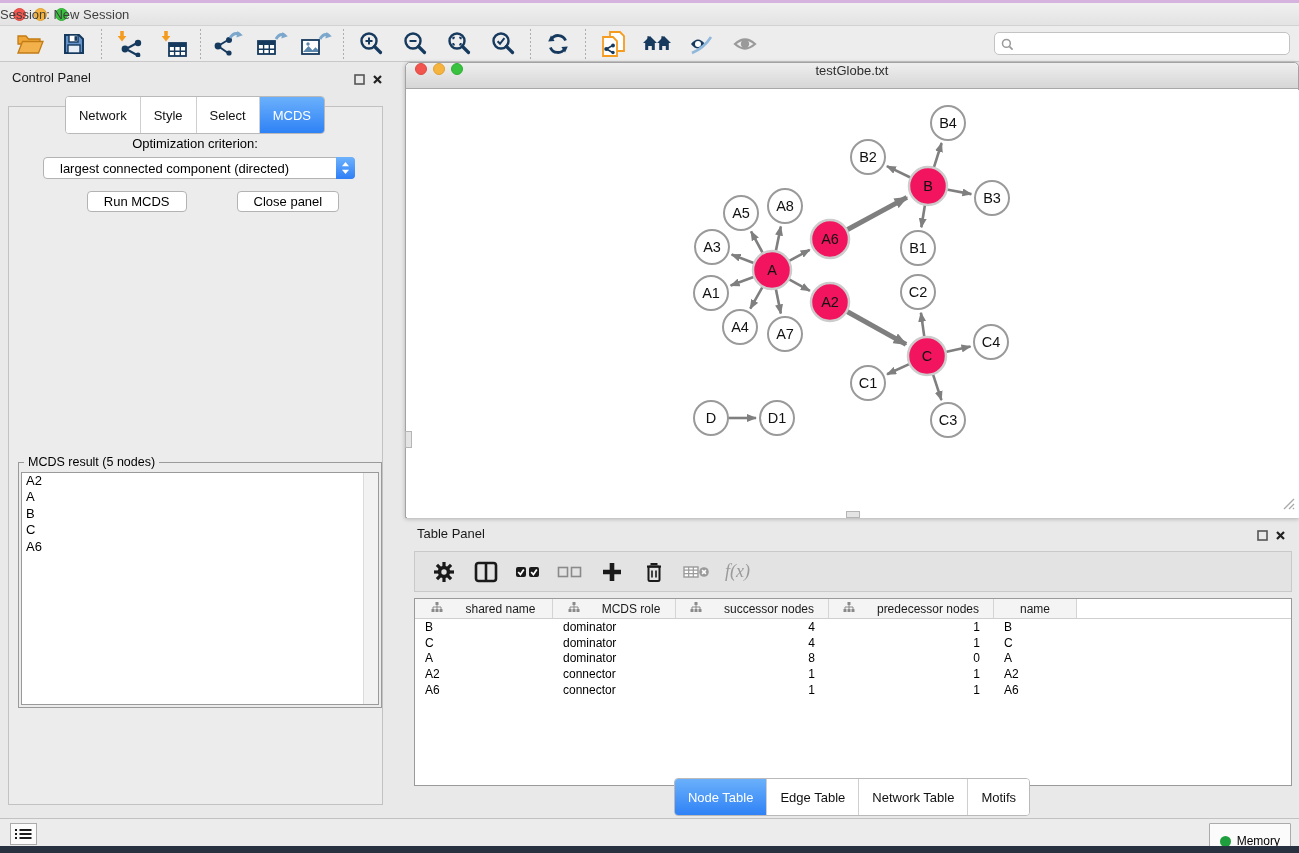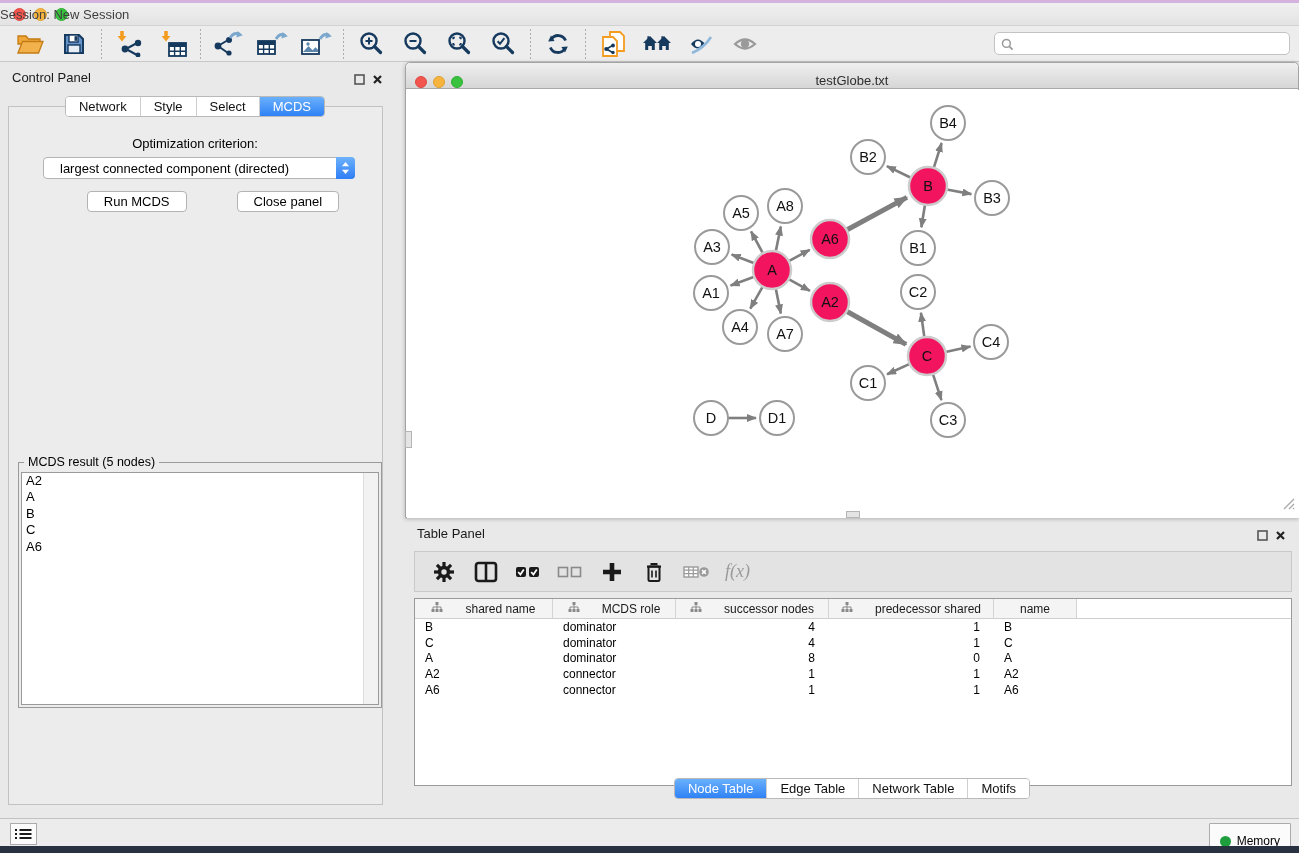--- a/index.html
+++ b/index.html
@@ -30,21 +30,21 @@
       background:#fff; padding-left:24px; font-size:12px; outline:none; font-family:"Liberation Sans",sans-serif; }
   .search-glyph { position:absolute; left:7px; top:5px; }
 
   
   .cp-header { position:absolute; left:0; top:66px; width:397px; height:24px; }
   .panel-title { position:absolute; left:12px; top:4px; font-size:13px; color:#1a1a1a; }
   .panel-btns { position:absolute; right:14px; top:5px; display:flex; gap:7px; align-items:center; }
   .cp-tabs-row { position:absolute; left:0; top:96px; width:390px; display:flex; justify-content:center; z-index:3; }
   .seg { display:inline-flex; border-radius:4px; overflow:hidden; border:1px solid #b9b9b9; background:#fff; }
   .seg-tab { padding:2px 13px; font-size:13px; color:#111; background:#fff; border-left:1px solid #cfcfcf;
-      height:19px; display:flex; align-items:center; }
+      height:36px; display:flex; align-items:center; }
   .seg-tab:first-child { border-left:none; }
   .seg-tab.selected { background:linear-gradient(#6ab0fb,#2f82f6); color:#fff; }
   .cp-box { position:absolute; left:8px; top:106px; width:375px; height:699px;
       border:1px solid #c2c2c2; background:#ececec; }
   .opt-label { position:absolute; left:0; top:136px; width:390px; text-align:center; font-size:13px; color:#000; }
   .dropdown { position:absolute; left:43px; top:157px; width:312px; height:22px; background:#fff;
       border:1px solid #b3b3b3; border-radius:4px; display:flex; align-items:center; }
   .dropdown .dd-text { flex:1; font-size:13px; padding-left:16px; color:#000; white-space:nowrap; overflow:hidden; }
   .dd-stepper { width:19px; height:22px; margin-right:-1px; border-radius:0 4px 4px 0;
       background:linear-gradient(#6db2fc,#2e7ef7); display:flex; align-items:center; justify-content:center; }
@@ -60,21 +60,21 @@
   .mcds-item { font-size:13px; color:#000; padding-left:4px; line-height:16.4px; }
   .mcds-scroll { position:absolute; right:0; top:0; bottom:0; width:15px; background:#f2f2f2;
       border-left:1px solid #dcdcdc; }
 
   
   .net-window { position:absolute; left:405px; top:62px; width:894px; height:456px;
       background:#fff; border:1px solid #a3a3a3; border-radius:5px 5px 0 0;
       box-shadow:0 1px 4px rgba(0,0,0,0.25); }
   .net-titlebar { position:absolute; left:0; top:0; right:0; height:26px;
       background:linear-gradient(#efefef,#d6d6d6); border-bottom:1px solid #a8a8a8;
-      border-radius:5px 5px 0 0; display:flex; align-items:flex-end; }
+      border-radius:5px 5px 0 0; display:flex; align-items:flex-start; }
   .net-titlebar .lights { margin-left:9px; gap:6px; }
   .net-titlebar .light { width:12px; height:12px; }
   .net-title { position:absolute; left:0; right:0; text-align:center; font-size:13px; color:#2e2e2e; }
   .net-canvas { position:absolute; left:1px; top:27px; width:892px; height:428px; background:#fff; }
   .resize-grip { position:absolute; right:3px; bottom:3px; }
   .grip-left { position:absolute; left:-1px; top:368px; width:7px; height:17px; background:#e4e4e4;
       border:1px solid #b5b5b5; }
   .grip-bottom { position:absolute; left:440px; bottom:-1px; width:14px; height:7px; background:#e4e4e4;
       border:1px solid #b5b5b5; }
 
@@ -537,21 +537,21 @@
         <div class="th-cell">
           <span><svg width="12" height="11" viewBox="0 0 12 11">
               <g fill="#8a8a8a">
                 <rect x="4.5" y="0" width="3" height="3"></rect>
                 <rect x="0.5" y="7" width="3" height="3"></rect>
                 <rect x="4.5" y="7" width="3" height="3"></rect>
                 <rect x="8.5" y="7" width="3" height="3"></rect>
               </g>
               <path d="M6 3 V5 M2 7 V5 H10 V7 M6 5 V7" stroke="#8a8a8a" fill="none" stroke-width="1"></path>
             </svg></span>
-          <span>predecessor shared</span>
+          <span>predecessor nodes</span>
         </div>
         <div class="th-cell">
           <span>name</span>
         </div>
         <div class="th-cell filler"></div>
       </div>
     <div id="tbl-body">
         <div class="tbl-row">
           <div class="td-cell">B</div>
           <div class="td-cell">dominator</div>

